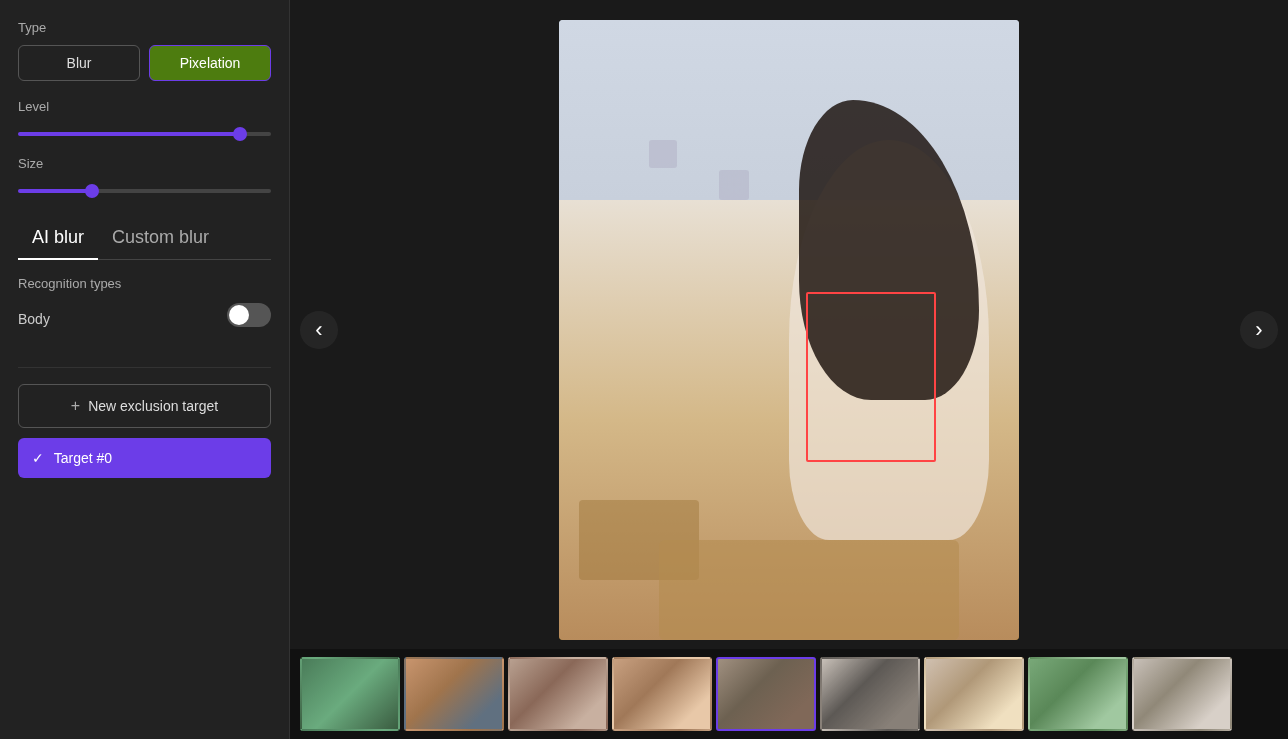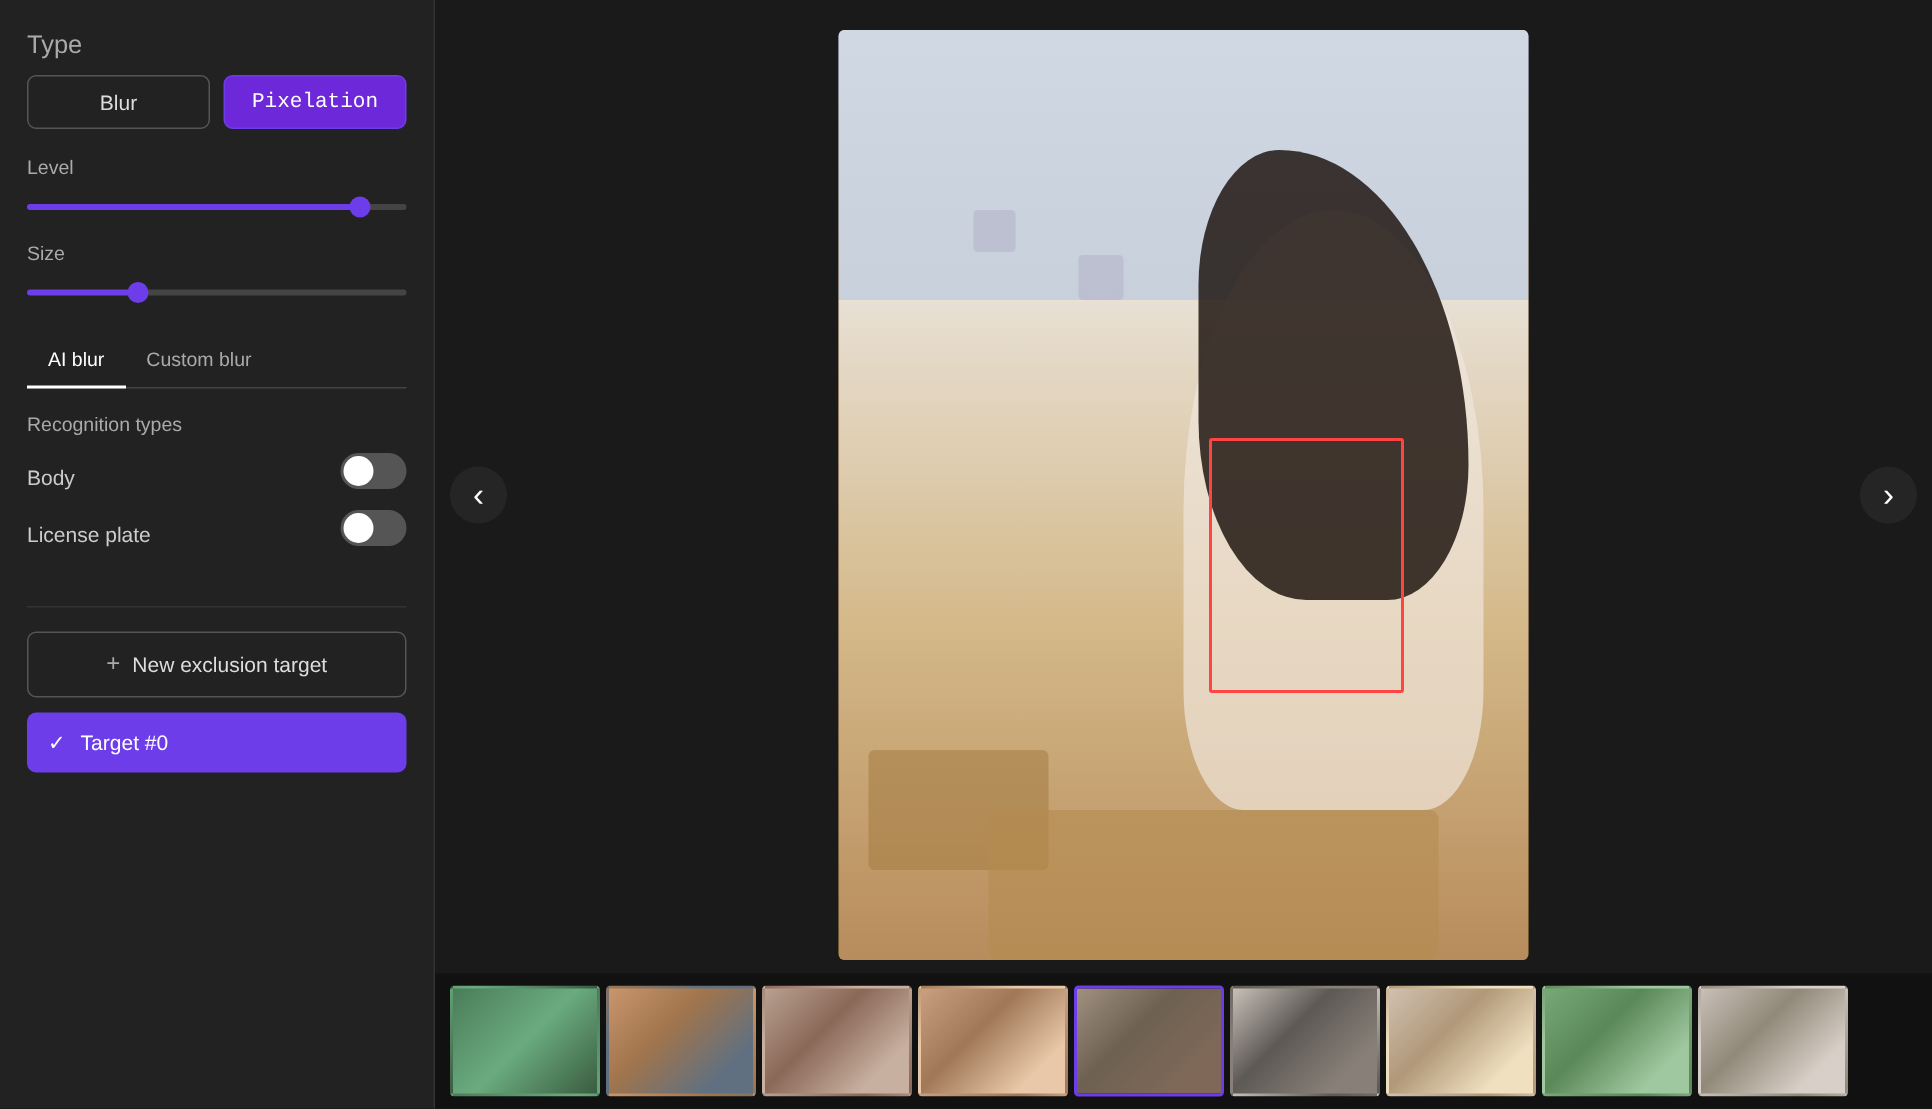--- a/index.html
+++ b/index.html
@@ -27,21 +27,21 @@
       border-right: 1px solid #333;
       padding: 20px 18px;
       flex-shrink: 0;
       display: flex;
       flex-direction: column;
       gap: 0;
       overflow-y: auto;
     }
 
     .section-label {
-      font-size: 17px;
+      font-size: 13px;
       color: #aaa;
       margin-bottom: 10px;
     }
 
     
     .type-buttons {
       display: flex;
       gap: 9px;
       margin-bottom: 18px;
     }
@@ -52,24 +52,23 @@
       border-radius: 6px;
       border: 1px solid #555;
       background: transparent;
       color: #ddd;
       font-size: 14px;
       cursor: pointer;
       font-weight: 500;
     }
 
     .type-btn.active {
-      background: #6d28d9;
+      background: #4d7c0f;
       border-color: #6c3de8;
       color: #fff;
-      font-family: Liberation Mono, monospace;
     }
 
     
     .slider-section {
       margin-bottom: 16px;
     }
 
     .slider-label {
       font-size: 13px;
       color: #aaa;
@@ -79,21 +78,21 @@
     
     .tab-bar {
       display: flex;
       border-bottom: 1px solid #444;
       margin-bottom: 16px;
       margin-top: 4px;
     }
 
     .tab-item {
       padding: 10px 14px;
-      font-size: 13px;
+      font-size: 18px;
       cursor: pointer;
       color: #aaa;
       border-bottom: 2px solid transparent;
       margin-bottom: -1px;
       text-align: center;
     }
 
     .tab-item.active {
       color: #fff;
       border-bottom: 2px solid #fff;
@@ -371,26 +370,20 @@
 
       <div class="recognition-row">
         <span class="recognition-label">Body</span>
         <div class="toggle">
           <div class="toggle-knob"></div>
         </div>
       </div>
 
 
 
-      <div class="recognition-row">
-        <span class="recognition-label">License plate</span>
-        <div class="toggle">
-          <div class="toggle-knob"></div>
-        </div>
-      </div>
     </div>
 
     <div class="divider"></div>
 
     <button class="new-exclusion-btn">
       <span class="plus-icon">+</span>
       <span>New exclusion target</span>
     </button>
 
     <div class="target-item">

